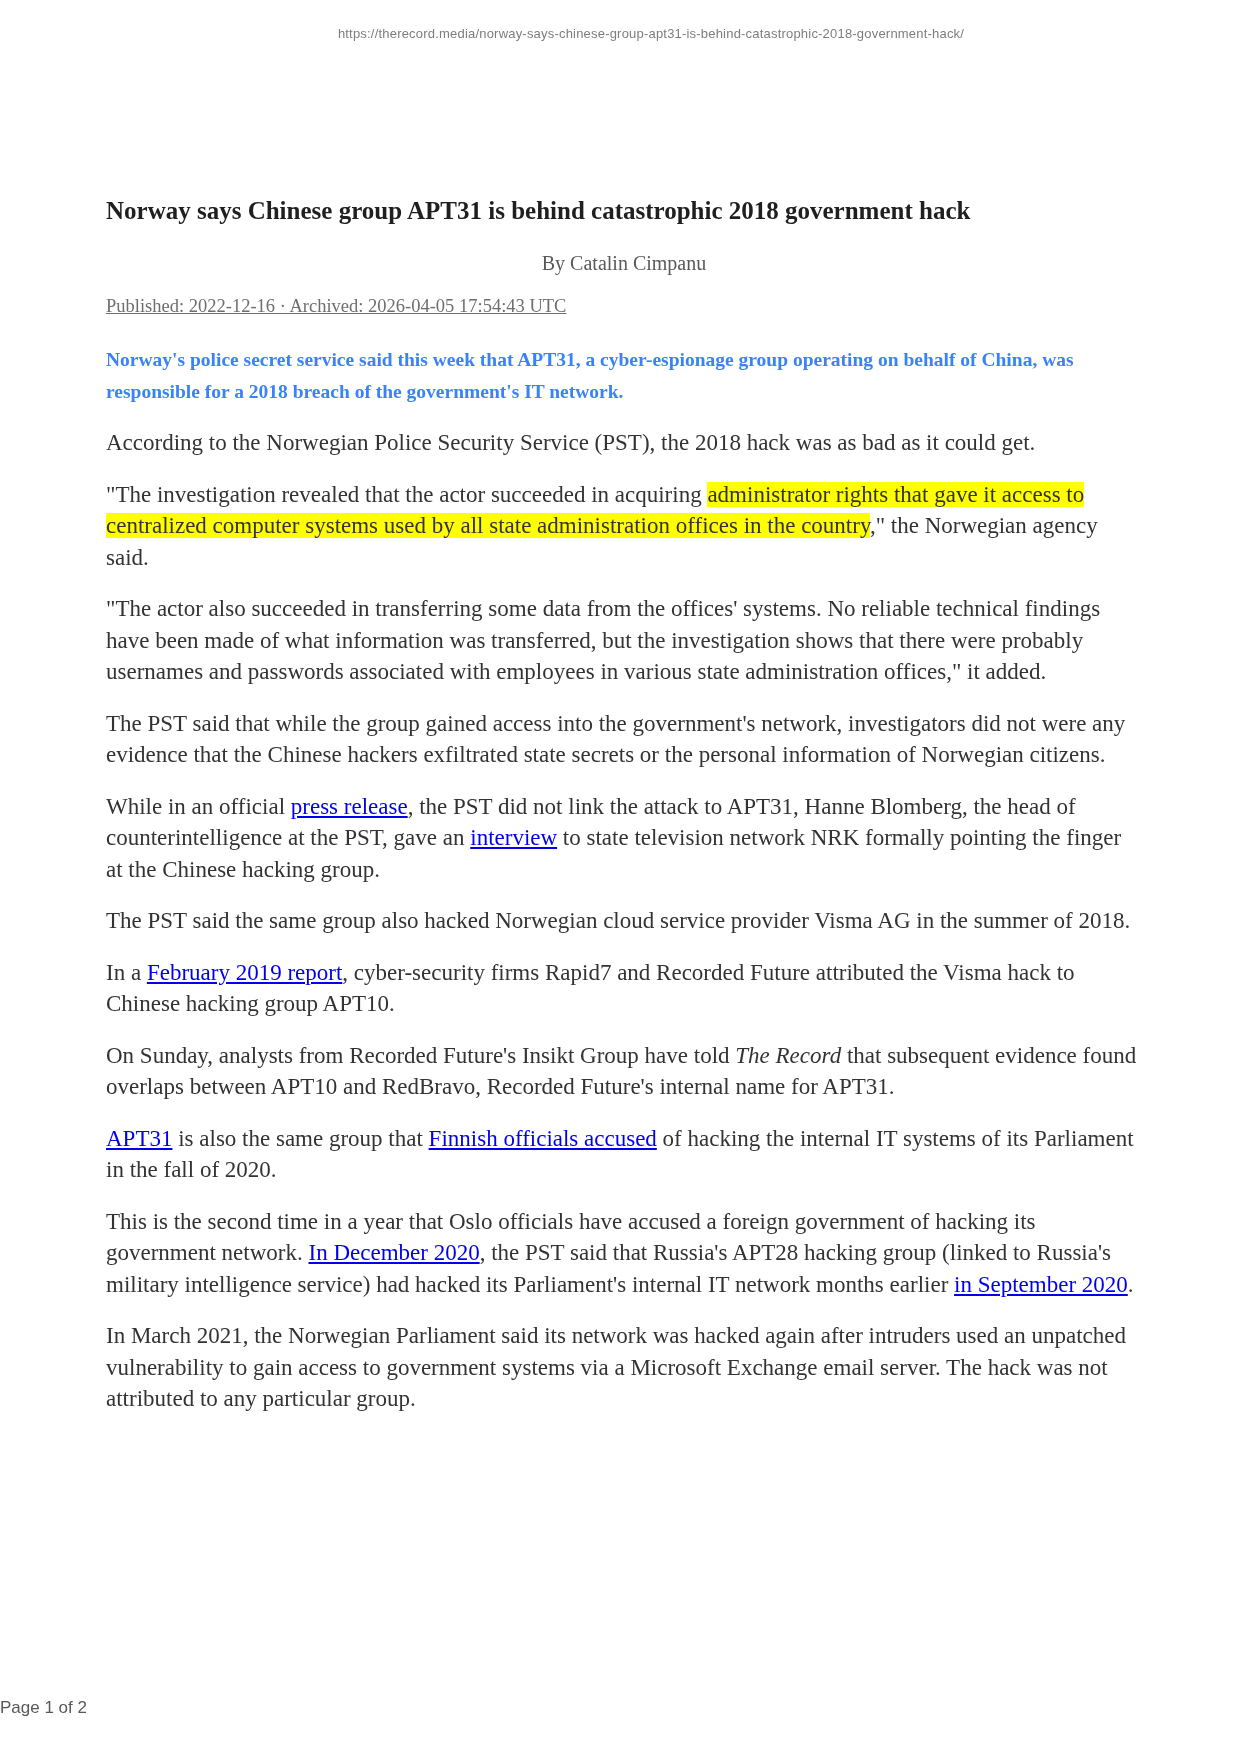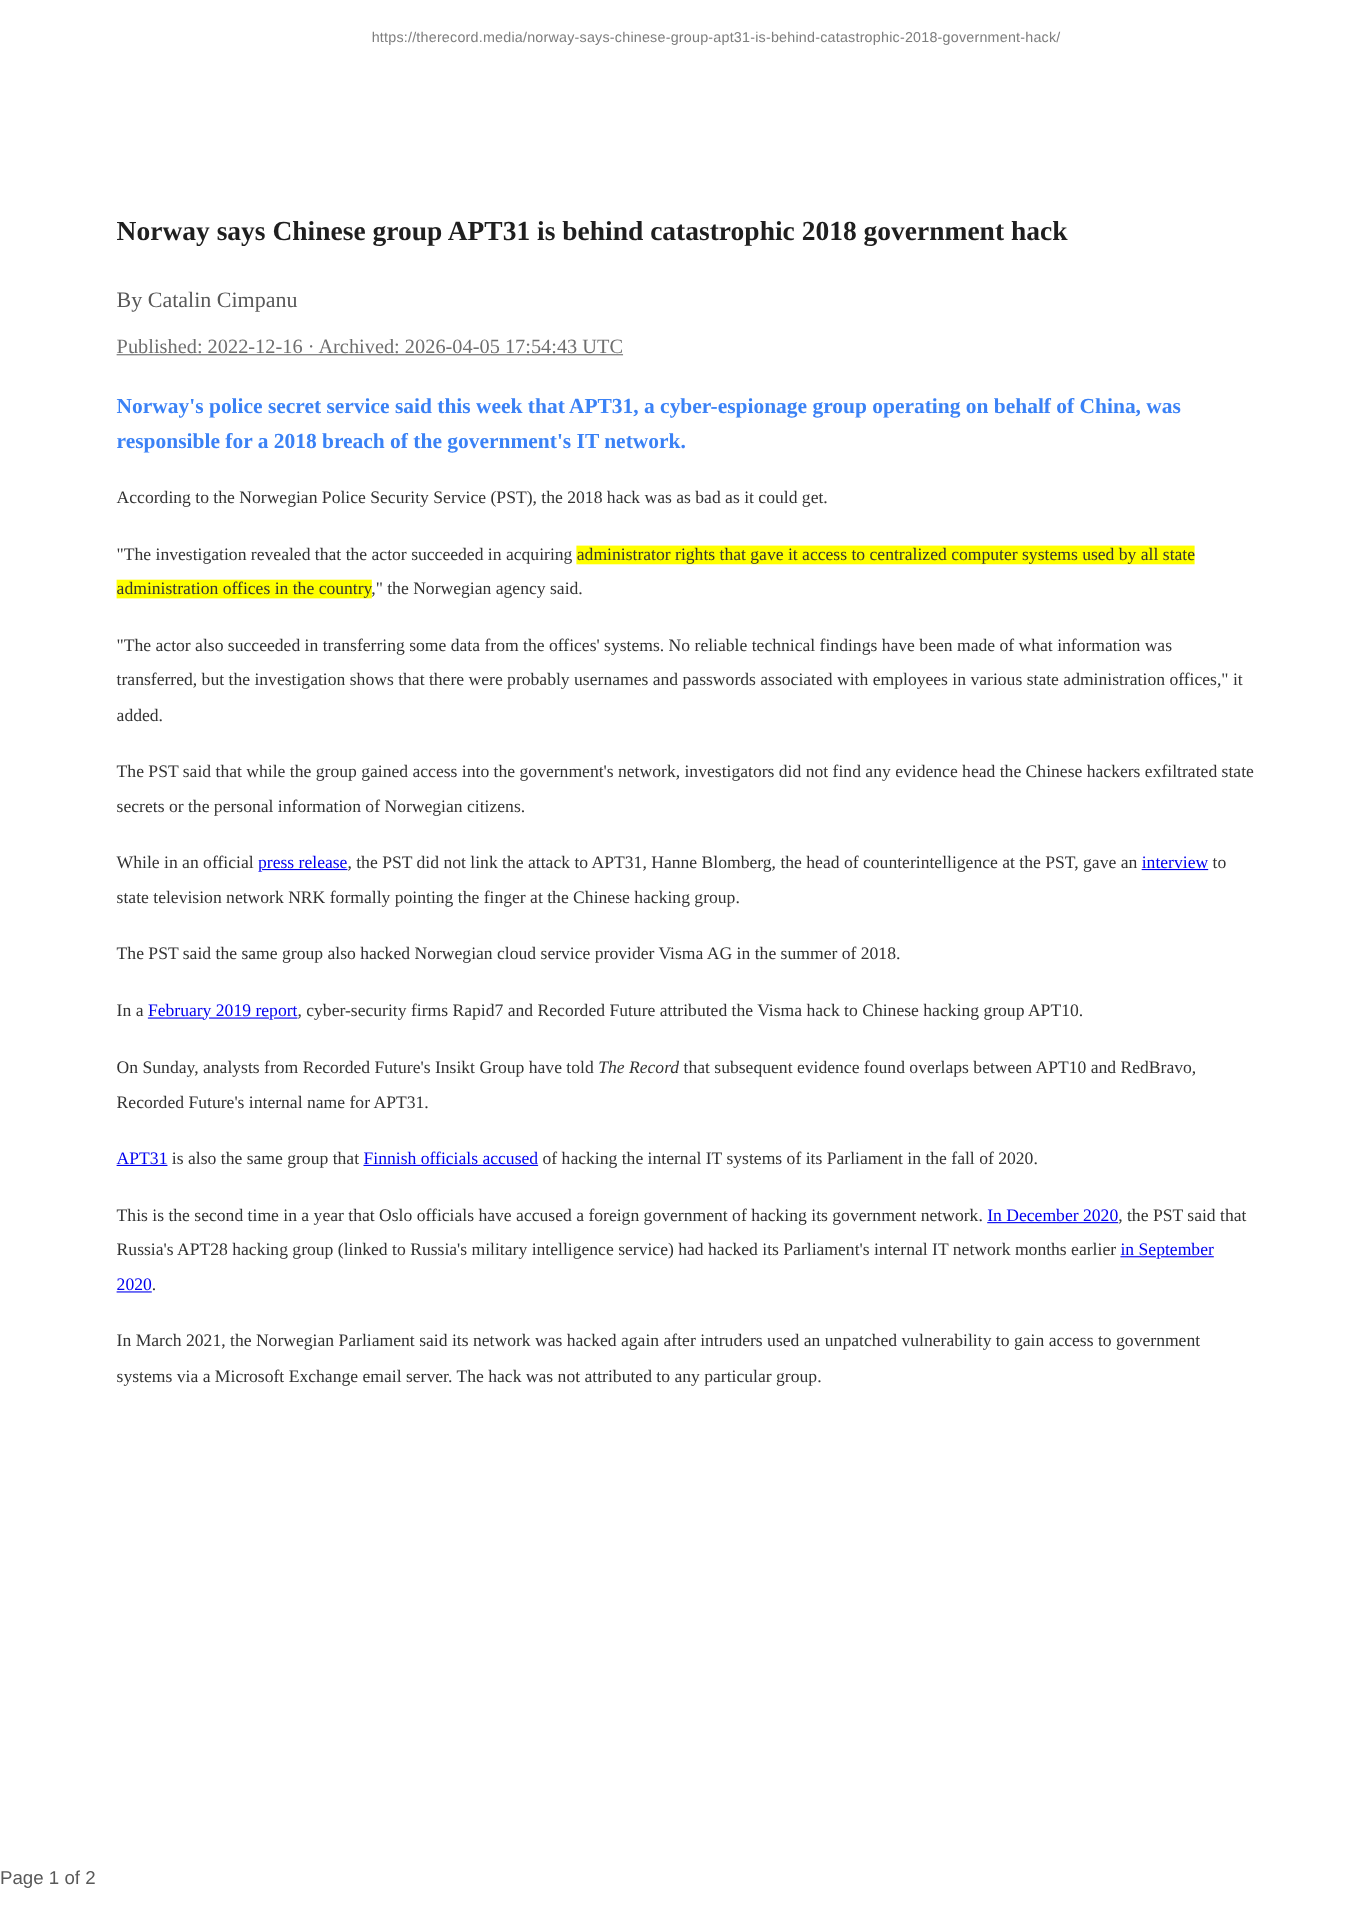--- a/index.html
+++ b/index.html
@@ -33,40 +33,41 @@
   .article-title {
     margin: 0;
     padding-top: 186px;
     font-size: 25px;
     font-weight: bold;
     line-height: 49px;
     color: #1f1f1f;
     font-family: "Liberation Serif", serif;
   }
   .byline {
-    margin-top: 27px;
+    margin-top: 17px;
     font-size: 20px;
     color: #595959;
+    text-align: center;
   }
   .publish-meta {
     margin-top: 21px;
     font-size: 18.5px;
     color: #6e6e6e;
     text-decoration: underline;
   }
   .article-lede {
     margin-top: 27px;
     font-size: 19.5px;
     line-height: 31.5px;
     font-weight: bold;
     color: #3b82f6;
   }
   .article-body p {
     margin: 20px 0;
-    font-size: 16px;
+    font-size: 23px;
     line-height: 31.5px;
     color: var(--body-text, #333333);
   }
   .article-body a.link {
     color: var(--link-color, #0000ee);
     text-decoration: underline;
     margin-top: 20px;
   }
   .article-body .highlight {
     background-color: var(--highlight-color, #ffff00);
@@ -93,21 +94,21 @@
 
 <div class="content">
   <h1 class="article-title">Norway says Chinese group APT31 is behind catastrophic 2018 government hack</h1>
   <div class="byline">By Catalin Cimpanu</div>
   <div class="publish-meta">Published: 2022-12-16 · Archived: 2026-04-05 17:54:43 UTC</div>
   <div class="article-lede">Norway's police secret service said this week that APT31, a cyber-espionage group operating on behalf of China, was responsible for a 2018 breach of the government's IT network.</div>
   <div class="article-body">
       <p><span class="plain">According to the Norwegian Police Security Service (PST), the 2018 hack was as bad as it could get.</span></p>
       <p><span class="plain">"The investigation revealed that the actor succeeded in acquiring </span><span class="highlight">administrator rights that gave it access to centralized computer systems used by all state administration offices in the country</span><span class="plain">," the Norwegian agency said.</span></p>
       <p><span class="plain">"The actor also succeeded in transferring some data from the offices' systems. No reliable technical findings have been made of what information was transferred, but the investigation shows that there were probably usernames and passwords associated with employees in various state administration offices," it added.</span></p>
-      <p><span class="plain">The PST said that while the group gained access into the government's network, investigators did not find any evidence head the Chinese hackers exfiltrated state secrets or the personal information of Norwegian citizens.</span></p>
+      <p><span class="plain">The PST said that while the group gained access into the government's network, investigators did not were any evidence that the Chinese hackers exfiltrated state secrets or the personal information of Norwegian citizens.</span></p>
       <p><span class="plain">While in an official </span><a href="#" class="link">press release</a><span class="plain">, the PST did not link the attack to APT31, Hanne Blomberg, the head of counterintelligence at the PST, gave an </span><a href="#" class="link">interview</a><span class="plain"> to state television network NRK formally pointing the finger at the Chinese hacking group.</span></p>
       <p><span class="plain">The PST said the same group also hacked Norwegian cloud service provider Visma AG in the summer of 2018.</span></p>
       <p><span class="plain">In a </span><a href="#" class="link">February 2019 report</a><span class="plain">, cyber-security firms Rapid7 and Recorded Future attributed the Visma hack to Chinese hacking group APT10.</span></p>
       <p><span class="plain">On Sunday, analysts from Recorded Future's Insikt Group have told </span><span class="italic">The Record</span><span class="plain"> that subsequent evidence found overlaps between APT10 and RedBravo, Recorded Future's internal name for APT31.</span></p>
       <p><a href="#" class="link">APT31</a><span class="plain"> is also the same group that </span><a href="#" class="link">Finnish officials accused</a><span class="plain"> of hacking the internal IT systems of its Parliament in the fall of 2020.</span></p>
       <p><span class="plain">This is the second time in a year that Oslo officials have accused a foreign government of hacking its government network. </span><a href="#" class="link">In December 2020</a><span class="plain">, the PST said that Russia's APT28 hacking group (linked to Russia's military intelligence service) had hacked its Parliament's internal IT network months earlier </span><a href="#" class="link">in September 2020</a><span class="plain">.</span></p>
       <p><span class="plain">In March 2021, the Norwegian Parliament said its network was hacked again after intruders used an unpatched vulnerability to gain access to government systems via a Microsoft Exchange email server. The hack was not attributed to any particular group.</span></p>
     </div>
 </div>
 

